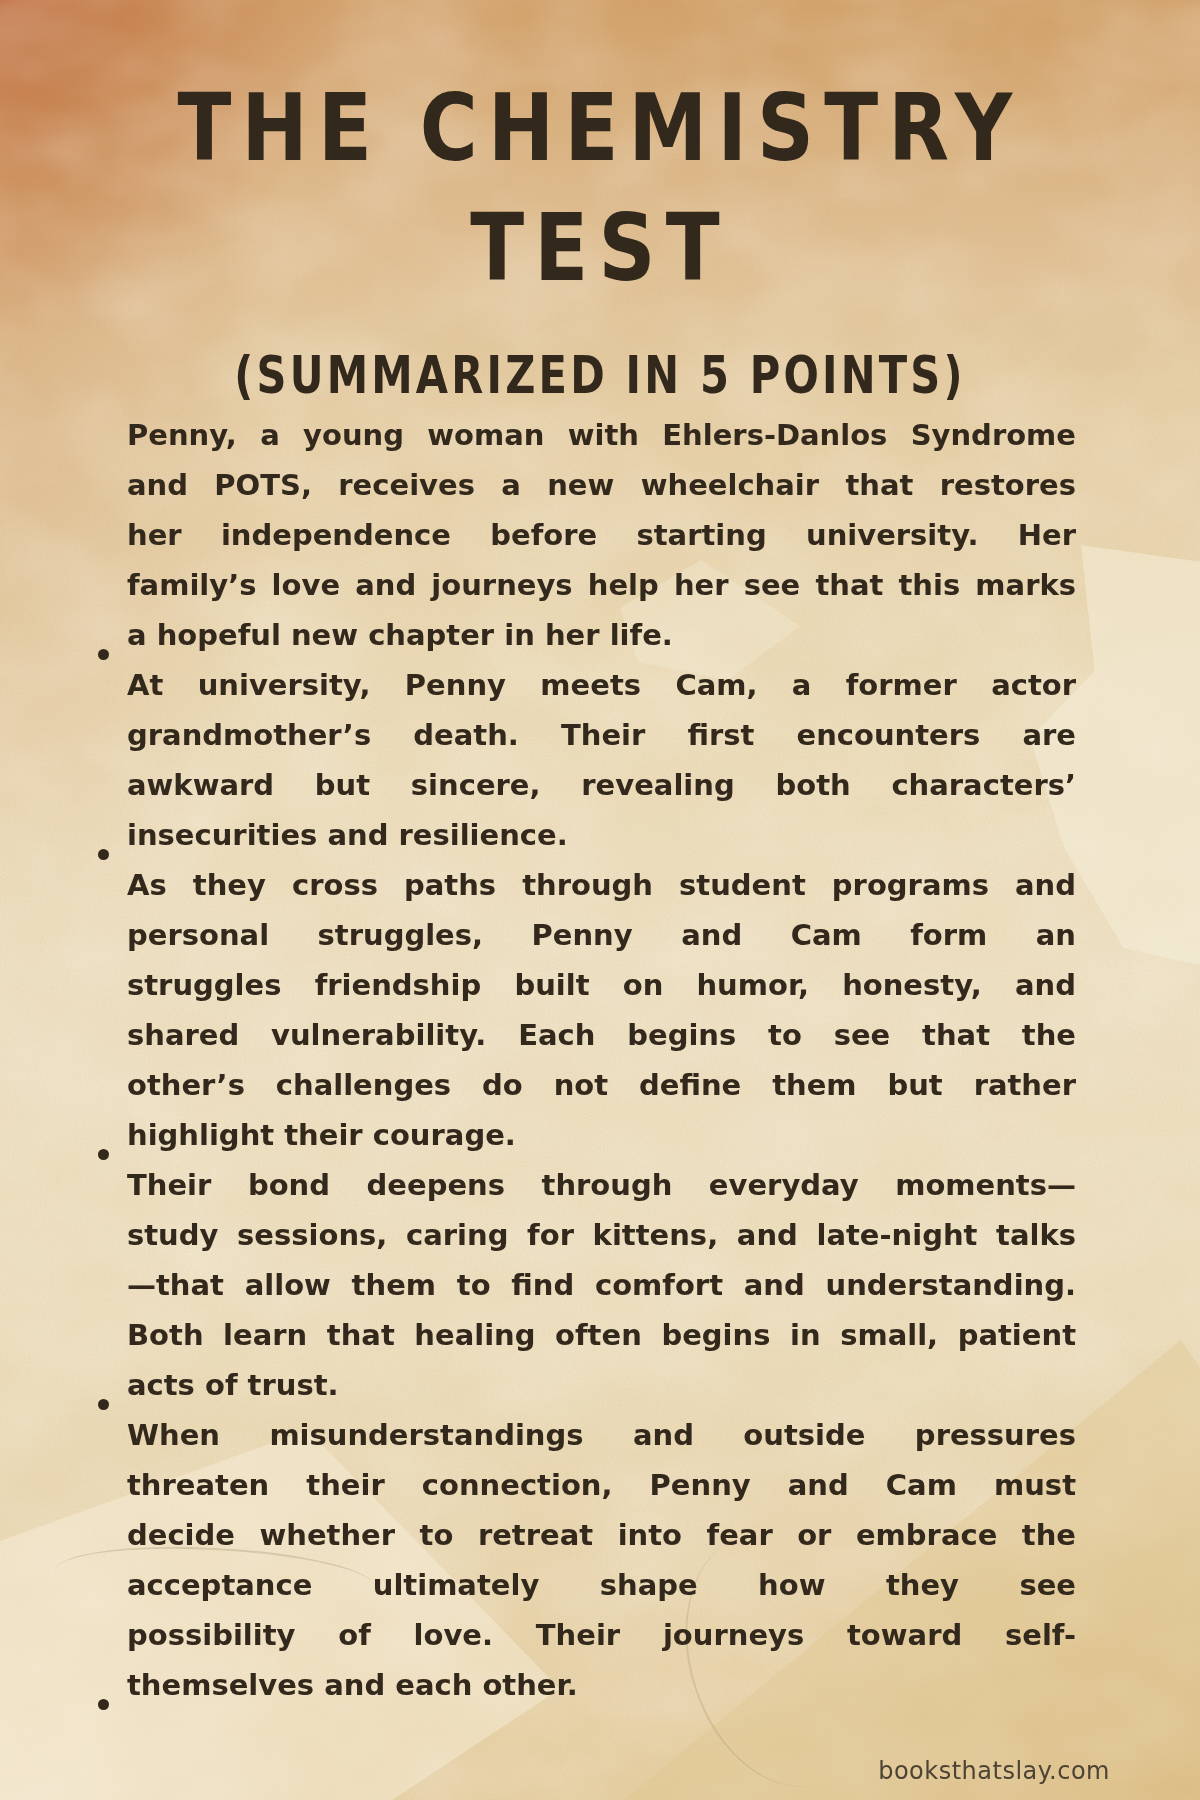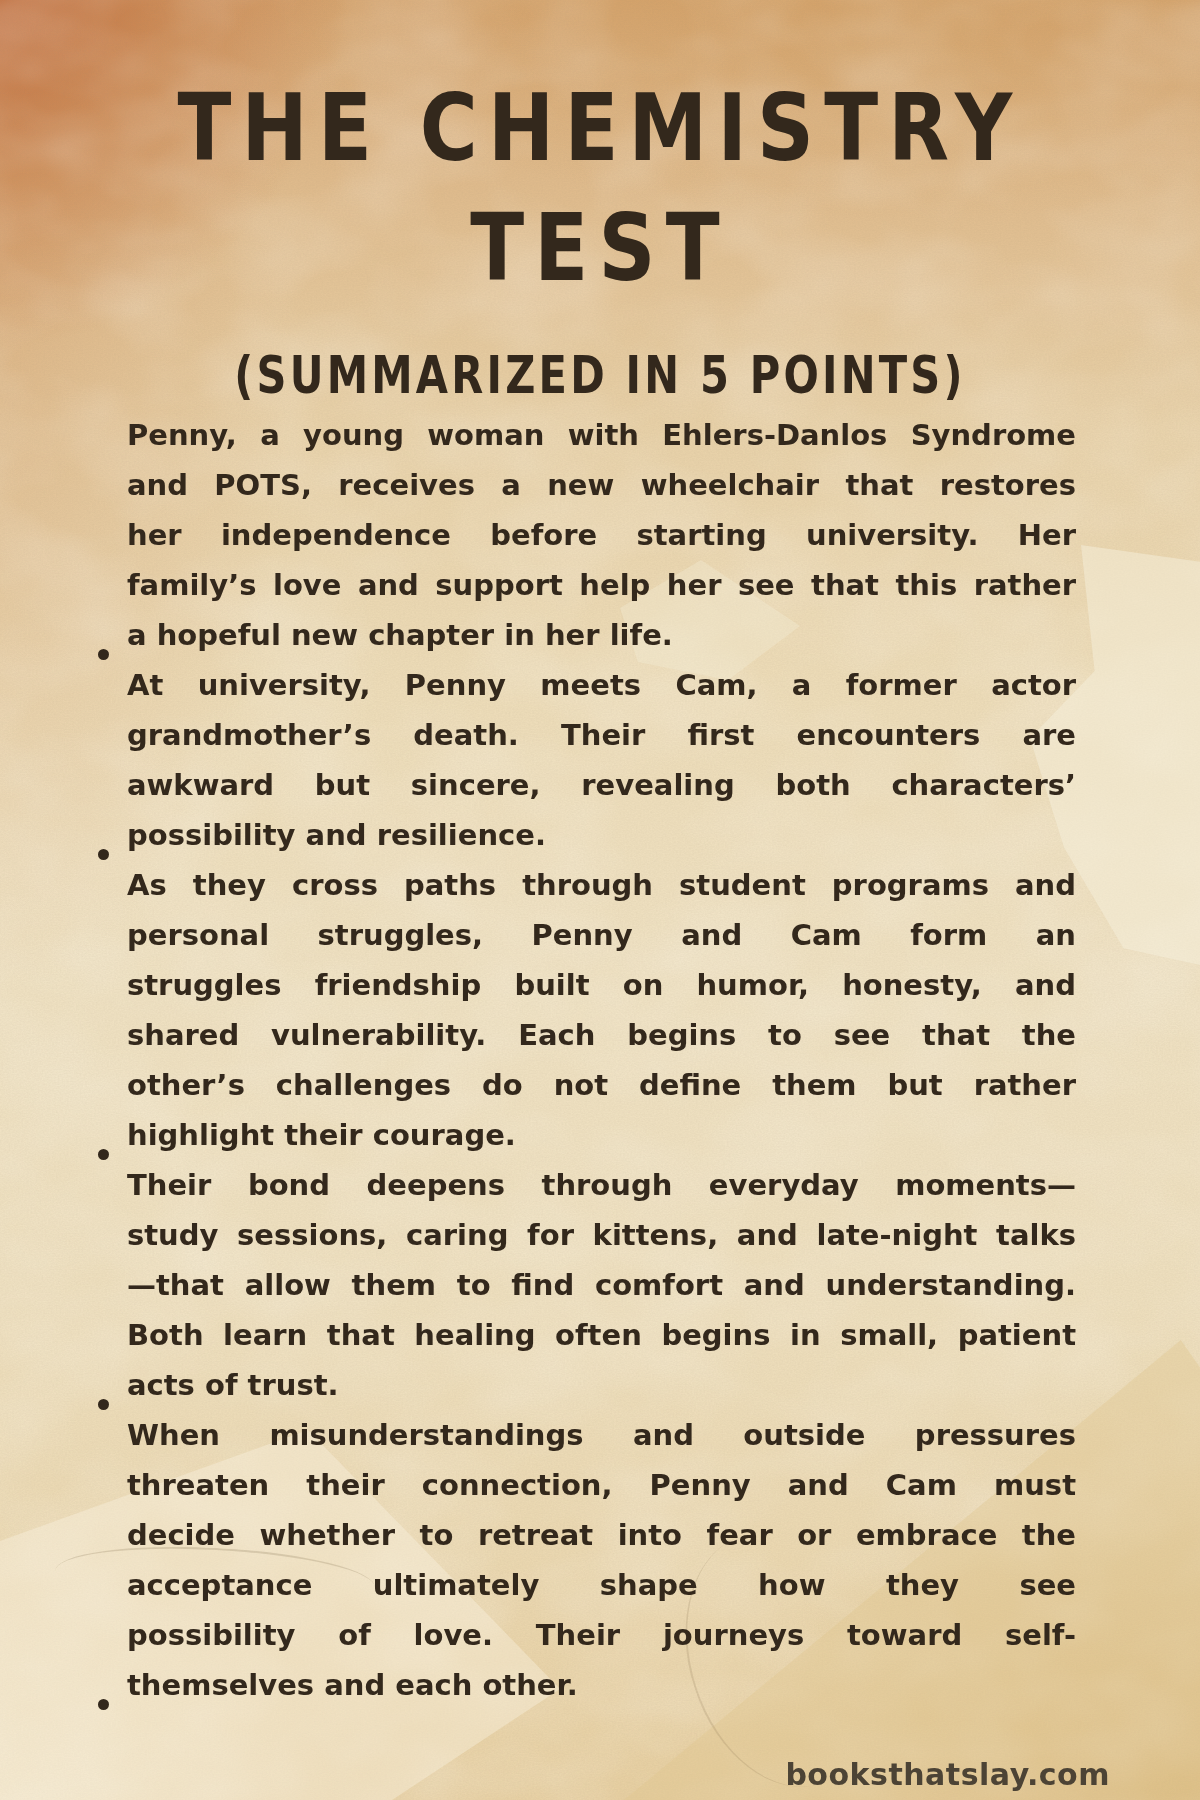--- a/index.html
+++ b/index.html
@@ -88,22 +88,22 @@
     font-size: 29px;
     line-height: 50px;
     font-weight: bold;
     text-align: justify;
     text-align-last: justify;
   }
   .pline.last { text-align-last: left; }
   .watermark {
     position: absolute;
     right: 90px; top: 1757px;
-    font-size: 30px;
-    font-weight: bold;
+    font-size: 24px;
+    font-weight: normal;
     letter-spacing: 0.5px;
     color: #4c4335;
   }
 </style>
 </head>
 <body>
 
 <div class="page">
   <div class="bg"></div>
 
@@ -134,31 +134,31 @@
 
     <h2 class="subtitle">(SUMMARIZED IN 5 POINTS)</h2>
 
     <ul class="points" id="points">
         <li class="point">
           <span class="dot"></span>
           <div class="pbody">
             <div class="pline">Penny, a young woman with Ehlers-Danlos Syndrome</div>
             <div class="pline">and POTS, receives a new wheelchair that restores</div>
             <div class="pline">her independence before starting university. Her</div>
-            <div class="pline">family’s love and support help her see that this rather</div>
+            <div class="pline">family’s love and journeys help her see that this marks</div>
             <div class="pline last">a hopeful new chapter in her life.</div>
           </div>
         </li>
         <li class="point">
           <span class="dot"></span>
           <div class="pbody">
             <div class="pline">At university, Penny meets Cam, a former actor</div>
             <div class="pline">grandmother’s death. Their first encounters are</div>
             <div class="pline">awkward but sincere, revealing both characters’</div>
-            <div class="pline last">possibility and resilience.</div>
+            <div class="pline last">insecurities and resilience.</div>
           </div>
         </li>
         <li class="point">
           <span class="dot"></span>
           <div class="pbody">
             <div class="pline">As they cross paths through student programs and</div>
             <div class="pline">personal struggles, Penny and Cam form an</div>
             <div class="pline">struggles friendship built on humor, honesty, and</div>
             <div class="pline">shared vulnerability. Each begins to see that the</div>
             <div class="pline">other’s challenges do not define them but rather</div>

